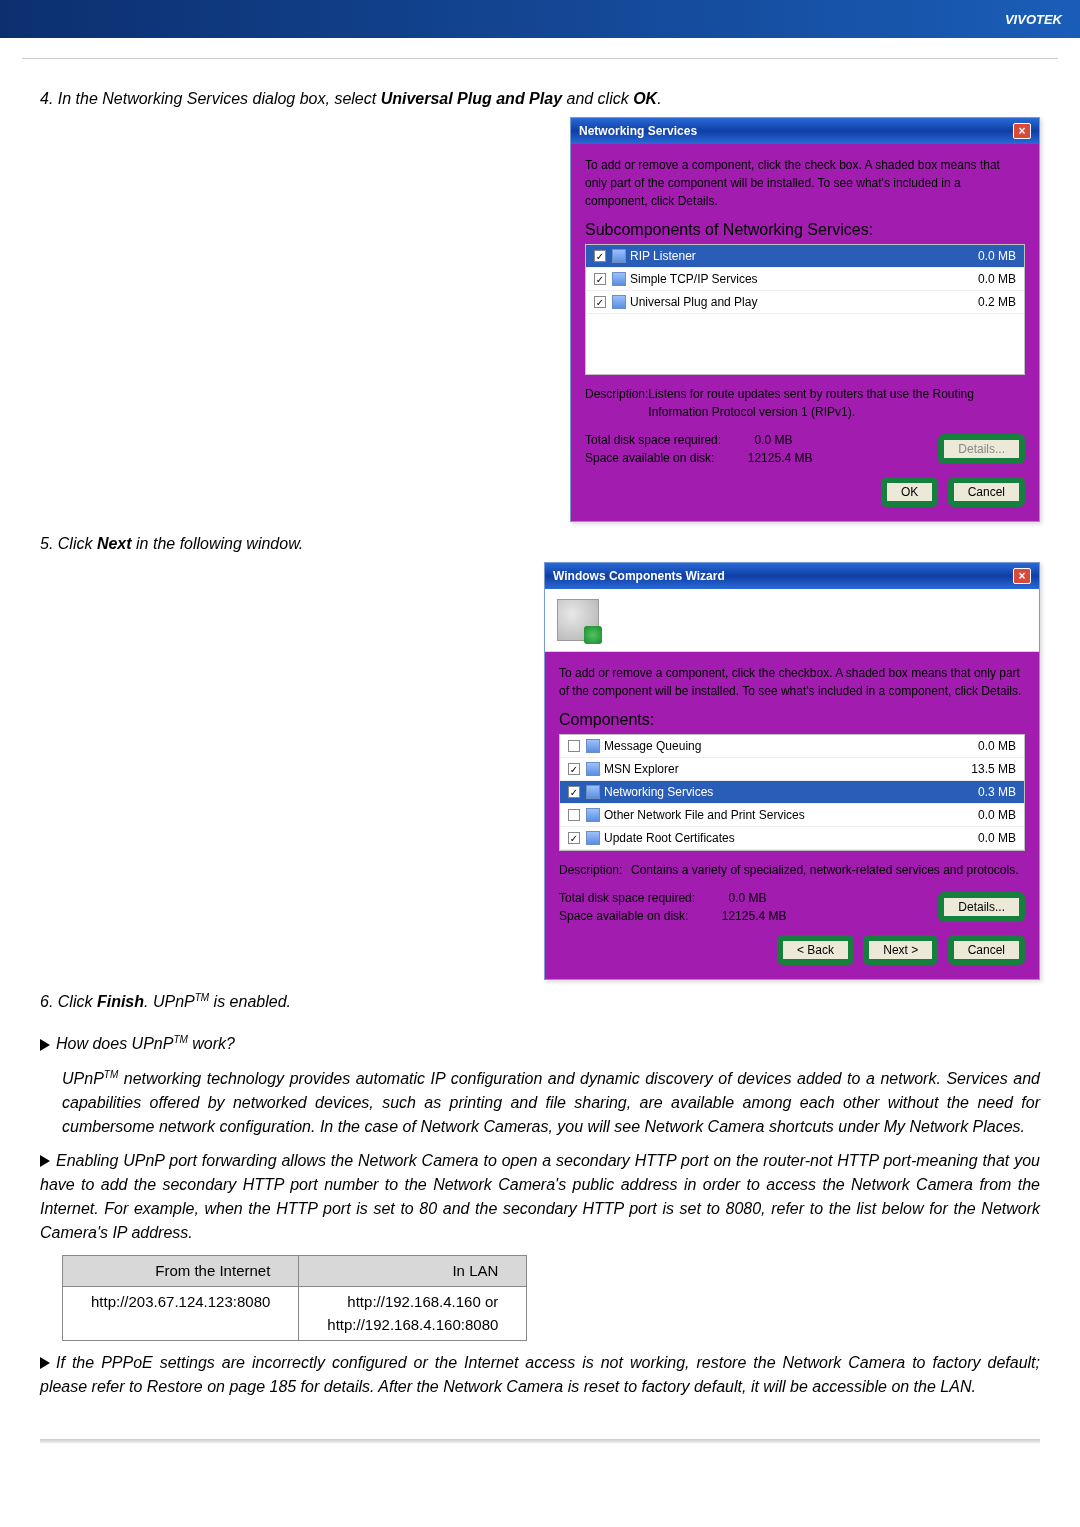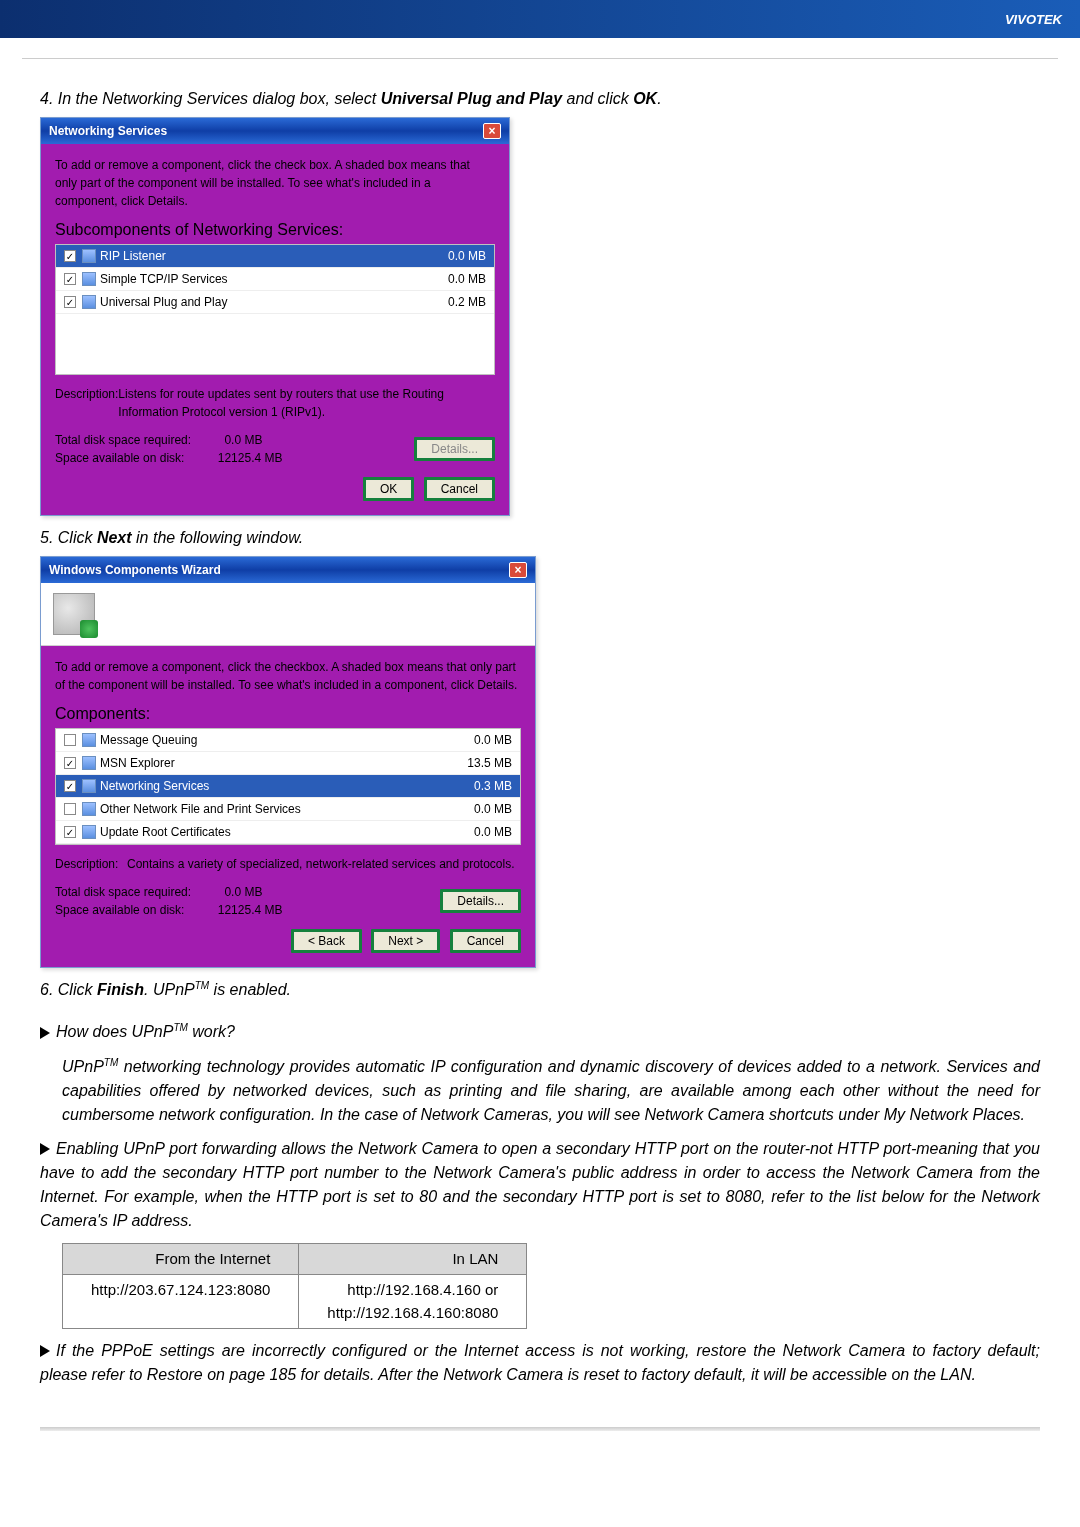--- a/index.html
+++ b/index.html
@@ -38,21 +38,21 @@
     border-top: 1px solid #ccc;
     margin: 0 -18px 28px -18px;
   }
   .step-line {
     font-style: italic;
     margin: 10px 0 6px 0;
     font-size: 16px;
   }
   .dlg-wrap {
     display: flex;
-    justify-content: flex-start;
+    justify-content: flex-end;
     margin: 6px 0 10px 0;
   }
   .dlg {
     border: 1px solid #7a9cd0;
     width: 470px;
     font-size: 12px;
     background: #f6f6f4;
     box-shadow: 2px 2px 4px rgba(0,0,0,0.15);
   }
   .dlg-title {
@@ -104,25 +104,25 @@
     margin-right: 4px;
     display: inline-block;
     background: linear-gradient(#9cc0ff,#5a8fe0);
     border: 1px solid #6a8fc0;
   }
   .desc-row { display: flex; font-size: 12px; margin: 6px 0 10px 0; }
   .desc-row .lbl { width: 72px; }
   .totals { font-size: 12px; display: flex; justify-content: space-between; align-items: center; }
   .totals .col { line-height: 1.5; }
   .btn {
-    border: 3px solid #15803d;
+    border: 6px solid #15803d;
     background: #ece9d8;
     padding: 2px 14px;
     font-size: 12px;
-    border-radius: 1px;
+    border-radius: 6px;
     margin-left: 6px;
   }
   .btn.disabled { color: #888; }
   .btn-row { text-align: right; margin-top: 10px; }
   .wiz-head {
     display: flex;
     justify-content: space-between;
     align-items: center;
     padding: 10px 12px;
     background: #fff;

